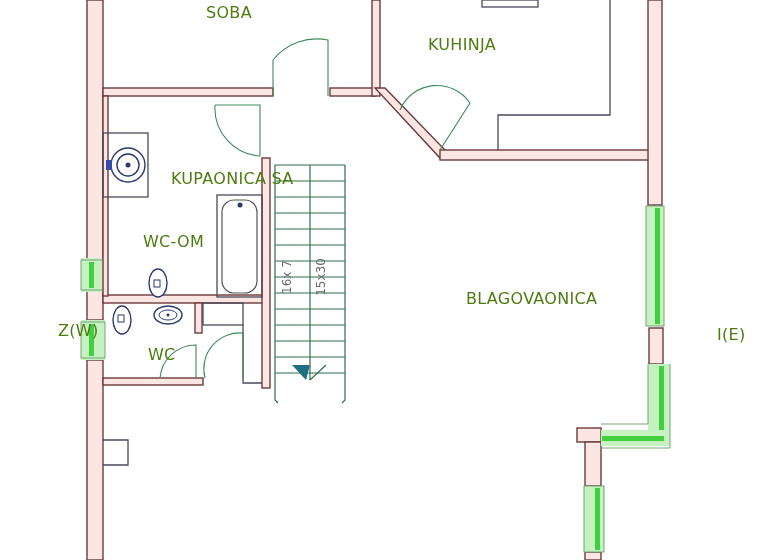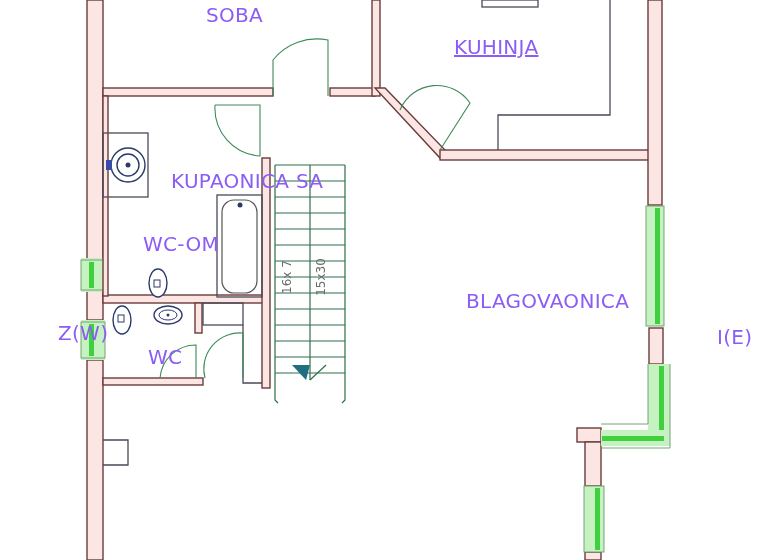--- a/index.html
+++ b/index.html
@@ -6,21 +6,21 @@
   body { width: 768px; height: 560px; overflow: hidden; position: relative; font-family: "DejaVu Sans", sans-serif; }
   svg { position: absolute; left: 0; top: 0; }
   .wall { fill: #fbe6e4; stroke: #6b3b3b; stroke-width: 1.4; }
   .thin { fill: none; stroke: #4a4a5a; stroke-width: 1.3; }
   .door { fill: none; stroke: #3e8a5a; stroke-width: 1.1; }
   .win-glow { fill: #c6f2c2; stroke: none; }
   .win-bar { fill: #3fcf3f; stroke: none; }
   .win-frame { fill: none; stroke: #6c9a6c; stroke-width: 0.9; }
   .stair { fill: none; stroke: #2f6e4a; stroke-width: 1.2; }
   .fixture { fill: #ffffff; stroke: #2a3a6a; stroke-width: 1.4; }
-  .label { position: absolute; font-family: "DejaVu Sans", sans-serif; font-size: 20px; color: #8b5cf6; letter-spacing: 0.3px; white-space: nowrap; }
+  .label { position: absolute; font-family: "DejaVu Sans", sans-serif; font-size: 16px; color: #4d7c0f; letter-spacing: 0.3px; white-space: nowrap; }
   .stair-label { position: absolute; font-family: "DejaVu Sans", sans-serif; font-size: 12px; color: #6a6a6a; transform: rotate(-90deg); transform-origin: center; white-space: nowrap; }
 </style>
 </head>
 <body>
 
 <svg width="768" height="560" viewBox="0 0 768 560">
 
   <rect class="wall" x="87" y="0" width="16" height="260"></rect>
   <rect class="wall" x="87" y="360" width="16" height="200"></rect>
   <rect class="wall" x="87" y="290" width="16" height="30"></rect>
@@ -124,21 +124,21 @@
     <rect x="118" y="315" width="6" height="7" fill="none" stroke="#2a3a6a" stroke-width="1"></rect>
   </g>
   <g>
     <ellipse class="fixture" cx="168" cy="315" rx="14" ry="9"></ellipse>
     <ellipse cx="168" cy="315" rx="9" ry="5" fill="none" stroke="#2a3a6a" stroke-width="1"></ellipse>
     <circle cx="168" cy="315" r="1.5" fill="#2a3a6a"></circle>
   </g>
 </svg>
 
 <div class="label" style="left:206px;top:3px;">SOBA</div>
-<div class="label" style="left:454px;top:35px;text-decoration:underline;">KUHINJA</div>
+<div class="label" style="left:428px;top:35px;">KUHINJA</div>
 <div class="label" style="left:143px;top:169px;margin-left:28px;">KUPAONICA SA</div>
 <div class="label" style="left:143px;top:192px;margin-top:40px;">WC-OM</div>
 <div class="label" style="left:148px;top:345px;">WC</div>
 <div class="label" style="left:454px;top:289px;margin-left:12px;">BLAGOVAONICA</div>
 <div class="label" style="left:32px;top:321px;margin-left:26px;">Z(W)</div>
 <div class="label" style="left:717px;top:325px;text-align:right;">I(E)</div>
 <div class="stair-label" style="left:270px;top:270px;">16x 7</div>
 <div class="stair-label" style="left:302px;top:270px;">15x30</div>
 
 </body></html>

